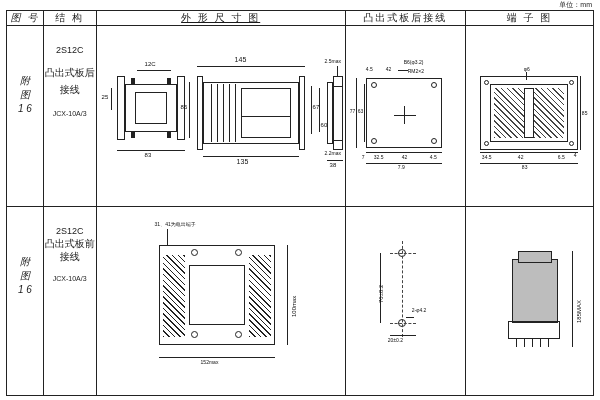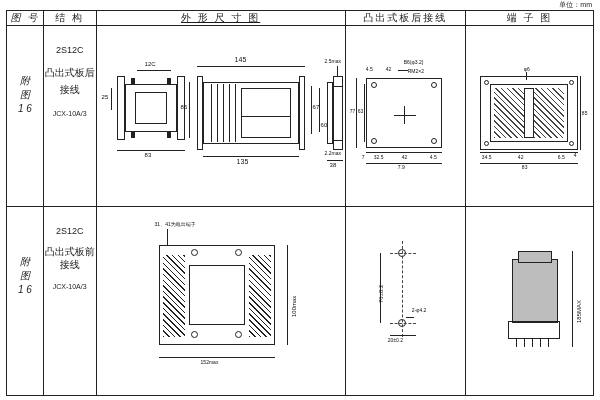--- a/index.html
+++ b/index.html
@@ -225,21 +225,21 @@
                 <div>图</div>
                 <div>1 6</div>
           </div>
         </div>
       </td>
 
       <td class="c-st">
         <div class="cellbox">
           <div class="structxt">
             <div class="code">2S12C</div>
-            <div class="big" style="margin-top:8px;line-height:13px;">凸出式板前接线</div>
+            <div class="big" style="line-height:13px;">凸出式板前接线</div>
             <div class="sub">JCX-10A/3</div>
           </div>
         </div>
       </td>
 
       <td class="c-out">
         <div class="cellbox" style="height:188px;">
           <div class="t t5" style="left:58px;top:14px;">31、41为电出端子</div>
           <div class="ln v" style="left:70px;top:22px;height:16px;"></div>
 

